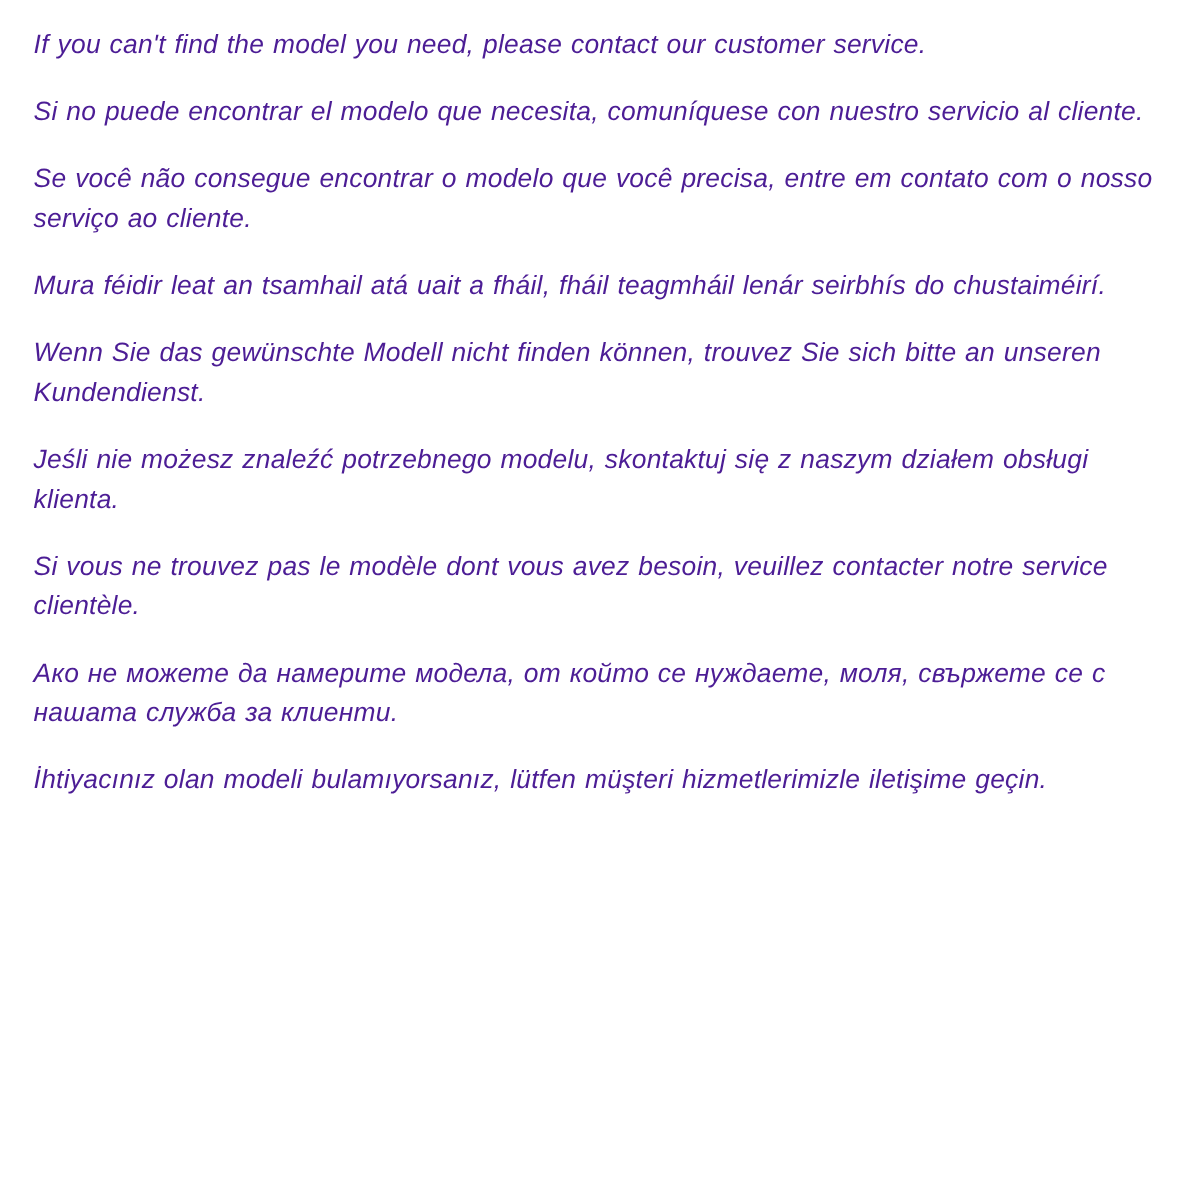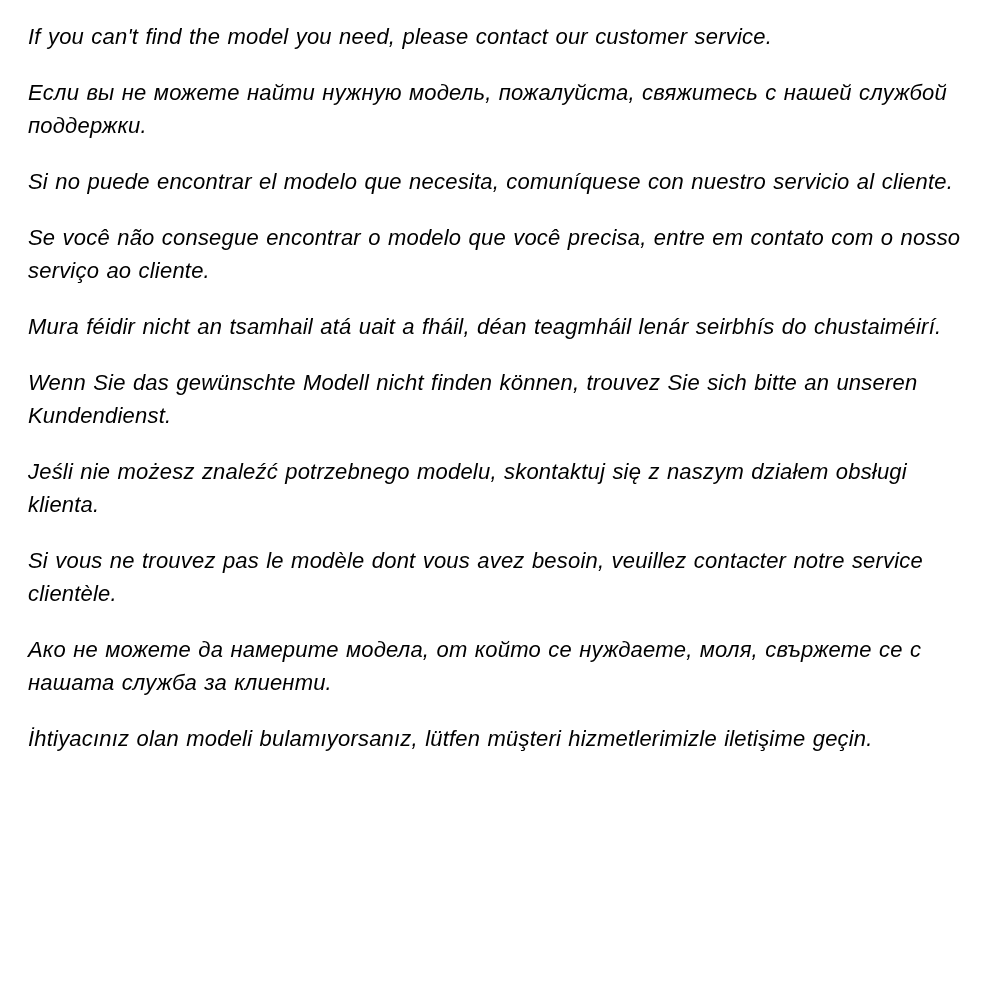--- a/index.html
+++ b/index.html
@@ -9,40 +9,39 @@
       background: #ffffff;
       overflow: hidden;
     }
     .notice-page {
       width: 1000px;
       height: 1000px;
       background: #ffffff;
       padding: 20px 30px 20px 28px;
       font-family: "Liberation Sans", sans-serif;
       font-style: italic;
-      color: #000000;
+      color: #4c1d95;
     }
     .notice-paragraph {
       font-size: 22px;
       line-height: 33px;
       margin-bottom: 23px;
       letter-spacing: 0.2px;
       word-spacing: 1px;
     }
     .notice-paragraph:last-child {
       margin-bottom: 0;
     }
   </style>
 </head>
 <body>
 
 <div class="notice-page">
   <p class="notice-paragraph">If you can't find the model you need, please contact our customer service.</p>
-  <p class="notice-paragraph">Если вы не можете найти нужную модель, пожалуйста, свяжитесь с нашей службой поддержки.</p>
   <p class="notice-paragraph">Si no puede encontrar el modelo que necesita, comuníquese con nuestro servicio al cliente.</p>
   <p class="notice-paragraph">Se você não consegue encontrar o modelo que você precisa, entre em contato com o nosso serviço ao cliente.</p>
-  <p class="notice-paragraph">Mura féidir nicht an tsamhail atá uait a fháil, déan teagmháil lenár seirbhís do chustaiméirí.</p>
+  <p class="notice-paragraph">Mura féidir leat an tsamhail atá uait a fháil, fháil teagmháil lenár seirbhís do chustaiméirí.</p>
   <p class="notice-paragraph">Wenn Sie das gewünschte Modell nicht finden können, trouvez Sie sich bitte an unseren Kundendienst.</p>
   <p class="notice-paragraph">Jeśli nie możesz znaleźć potrzebnego modelu, skontaktuj się z naszym działem obsługi klienta.</p>
   <p class="notice-paragraph">Si vous ne trouvez pas le modèle dont vous avez besoin, veuillez contacter notre service clientèle.</p>
   <p class="notice-paragraph">Ако не можете да намерите модела, от който се нуждаете, моля, свържете се с нашата служба за клиенти.</p>
   <p class="notice-paragraph">İhtiyacınız olan modeli bulamıyorsanız, lütfen müşteri hizmetlerimizle iletişime geçin.</p>
 </div>
 
 </body></html>

